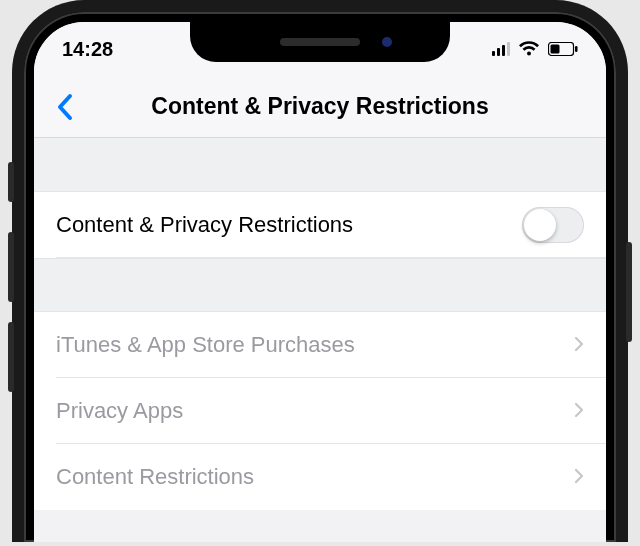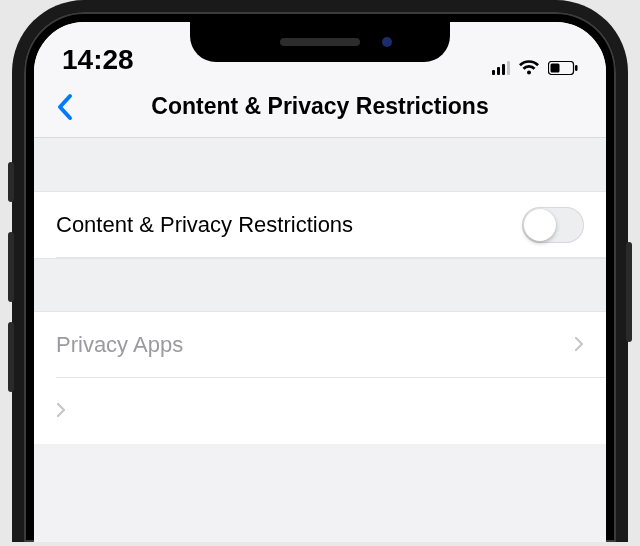--- a/index.html
+++ b/index.html
@@ -68,23 +68,23 @@
     width:10px; height:10px; background:#1c2b6b; border-radius:50%;
     position:absolute; right:58px; top:15px;
   }
 
   
   .statusbar {
     position: relative;
     height: 54px;
     display: flex;
     justify-content: space-between;
-    align-items: flex-end;
+    align-items: center;
     padding: 0 28px;
-    font-size: 28px;
+    font-size: 20px;
     font-weight: 600;
     color: #000;
     background: #f7f7f9;
   }
   .status-right { display:flex; align-items:center; gap:8px; }
   .bars { display:flex; align-items:flex-end; gap:2px; height:14px; }
   .bars span { width:3px; background:#000; border-radius:1px; }
   .bars span:nth-child(1){height:5px;}
   .bars span:nth-child(2){height:8px;}
   .bars span:nth-child(3){height:11px;}
@@ -208,28 +208,37 @@
       <span>Content &amp; Privacy Restrictions</span>
       <div class="toggle">
         <div class="knob"></div>
       </div>
     </div>
 
     <div class="gap"></div>
 
     <div>
       <div class="row disabled">
+        <span>iTunes &amp; App Store Purchases</span>
+        <span class="chev">
+          <svg width="10" height="16" viewBox="0 0 10 16">
+              <polyline points="2,2 8,8 2,14" fill="none" stroke="#c6c6cb" stroke-width="2.2" stroke-linecap="round" stroke-linejoin="round"></polyline>
+            </svg>
+        </span>
+      </div>
+      <div class="row disabled">
         <span>Privacy Apps</span>
         <span class="chev">
           <svg width="10" height="16" viewBox="0 0 10 16">
               <polyline points="2,2 8,8 2,14" fill="none" stroke="#c6c6cb" stroke-width="2.2" stroke-linecap="round" stroke-linejoin="round"></polyline>
             </svg>
         </span>
       </div>
       <div class="row disabled">
+        <span>Content Restrictions</span>
         <span class="chev">
           <svg width="10" height="16" viewBox="0 0 10 16">
               <polyline points="2,2 8,8 2,14" fill="none" stroke="#c6c6cb" stroke-width="2.2" stroke-linecap="round" stroke-linejoin="round"></polyline>
             </svg>
         </span>
       </div>
     </div>
 
   </div>
 </div>

